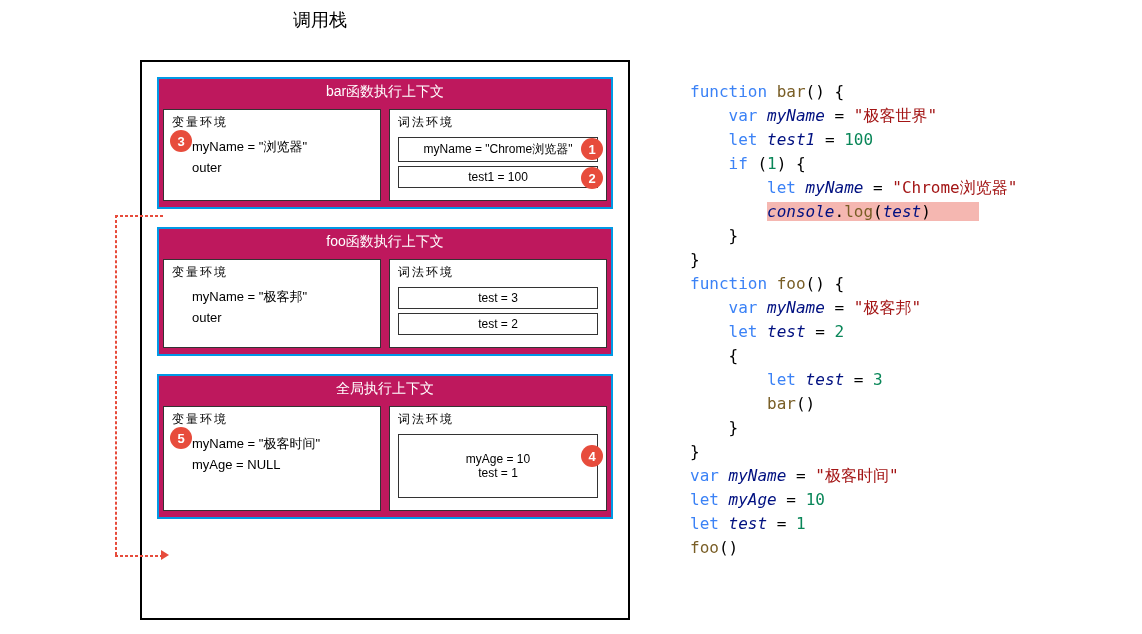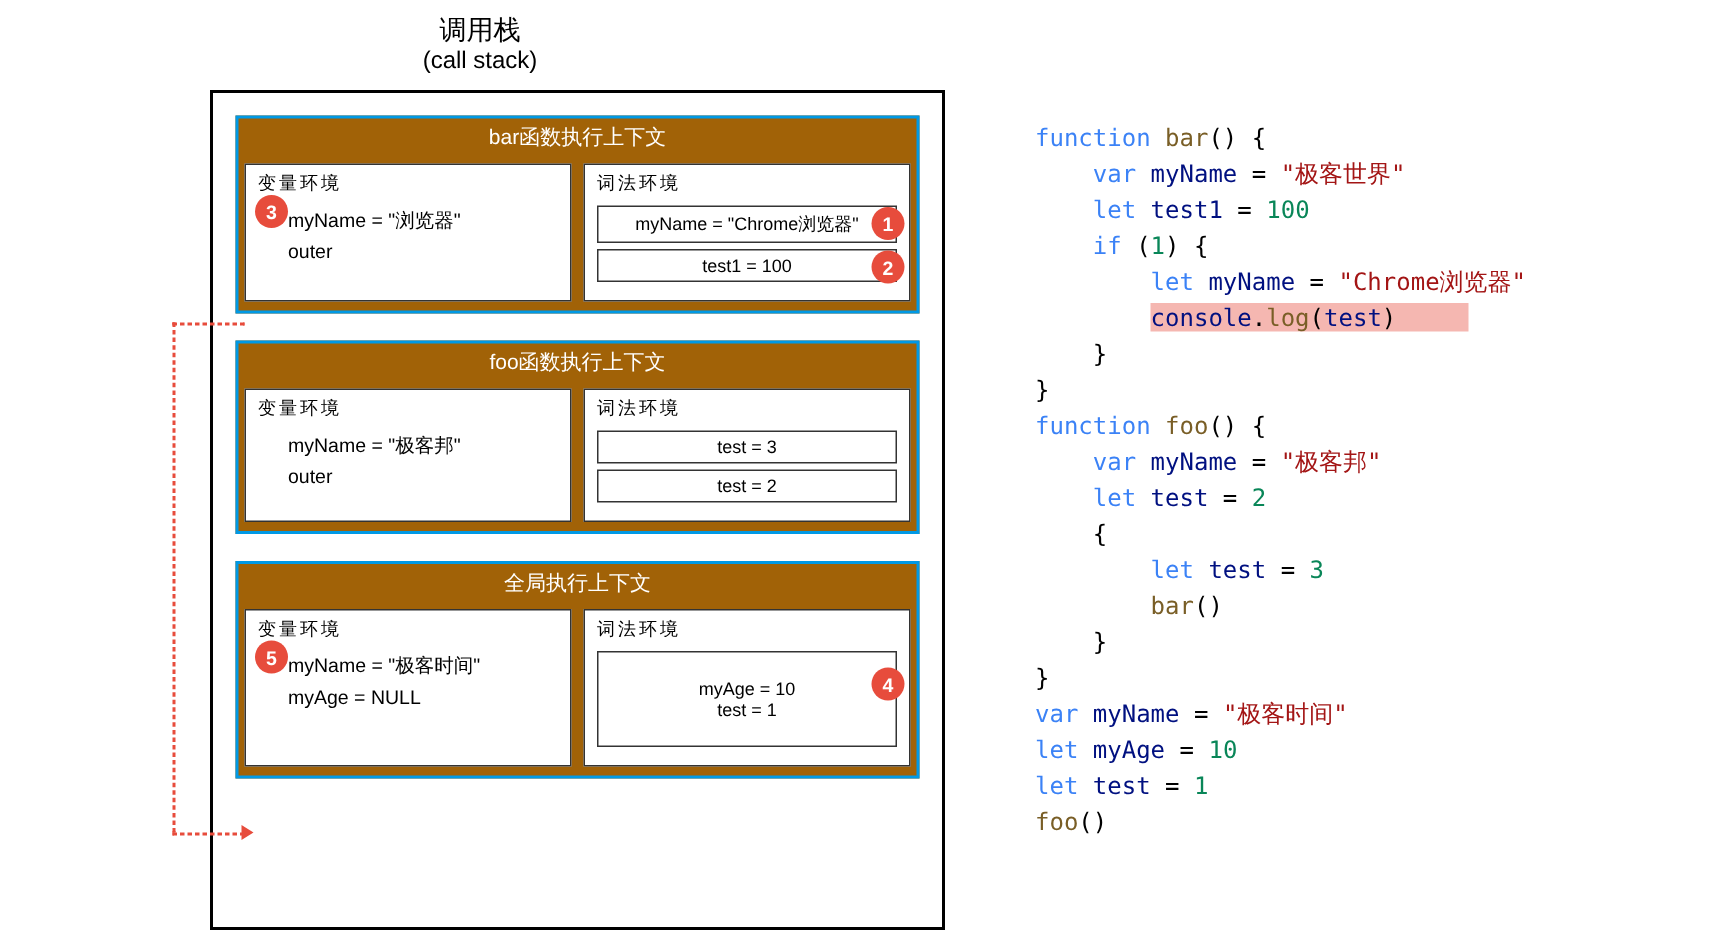--- a/index.html
+++ b/index.html
@@ -4,47 +4,46 @@
 <style>
 * { box-sizing: border-box; margin: 0; padding: 0; }
 body { font-family: "Helvetica Neue", Arial, sans-serif; background: #fff; width: 1142px; height: 634px; position: relative; }
 
 .title-area { text-align: center; position: absolute; left: 0; width: 640px; top: 8px; }
 .title-cn { font-size: 18px; }
 .title-en { font-size: 16px; }
 
 .stack-box { position: absolute; left: 140px; top: 60px; width: 490px; height: 560px; border: 2px solid #000; padding: 15px; }
 
-.frame { border: 2px solid #0099e5; background: #a16207; margin-bottom: 18px; }
+.frame { border: 2px solid #0099e5; background: #be185d; margin-bottom: 18px; }
 .frame-title { color: #fff; text-align: center; font-size: 14px; padding: 4px 0; font-weight: 500; }
 .frame-body { display: flex; gap: 8px; padding: 4px 4px 6px 4px; }
 .env-box { flex: 1; background: #fff; border: 1px solid #333; padding: 4px 8px 8px 8px; position: relative; }
 .env-title { text-align: left; font-size: 12px; margin-bottom: 6px; letter-spacing: 2px; }
 .env-content { font-size: 13px; line-height: 1.6; padding-left: 20px; }
 .lex-item { border: 1px solid #333; font-size: 12px; text-align: center; padding: 3px 0; margin-bottom: 4px; position: relative; }
 
 .badge { position: absolute; width: 22px; height: 22px; border-radius: 50%; background: #e74c3c; color: #fff; font-weight: bold; font-size: 13px; display: flex; align-items: center; justify-content: center; z-index: 10; }
 
 .code-area { position: absolute; left: 690px; top: 80px; font-family: Menlo, Consolas, monospace; font-size: 16px; line-height: 1.5; white-space: pre; }
 .kw { color: #3b82f6; }
 .fn { color: #795e26; }
 .str { color: #a31515; }
 .num { color: #098658; margin-top: 21px; }
-.id { color: #001080; }
+.id { color: #001080; font-style: italic; }
 .hl { background: rgba(231, 76, 60, 0.4); }
 
 .arrow-line { position: absolute; border: 1.5px dashed #e74c3c; z-index: 5; }
 .arrow-head { position: absolute; width: 0; height: 0; z-index: 6; }
 </style>
 </head>
 <body>
 
 <div class="title-area">
   <div class="title-cn">调用栈</div>
-  <div class="title-en">(call stack)</div>
 </div>
 
 <div class="arrow-line" style="left:115px; top:215px; height:340px; width:0;"></div>
 <div class="arrow-line" style="left:115px; top:215px; width:48px; height:0;"></div>
 <div class="arrow-line" style="left:115px; top:555px; width:48px; height:0;"></div>
 <div class="arrow-head" style="left:161px; top:550px; border-left:8px solid #e74c3c; border-top:5px solid transparent; border-bottom:5px solid transparent;"></div>
 
 <div class="stack-box">
 
   <div class="frame">

